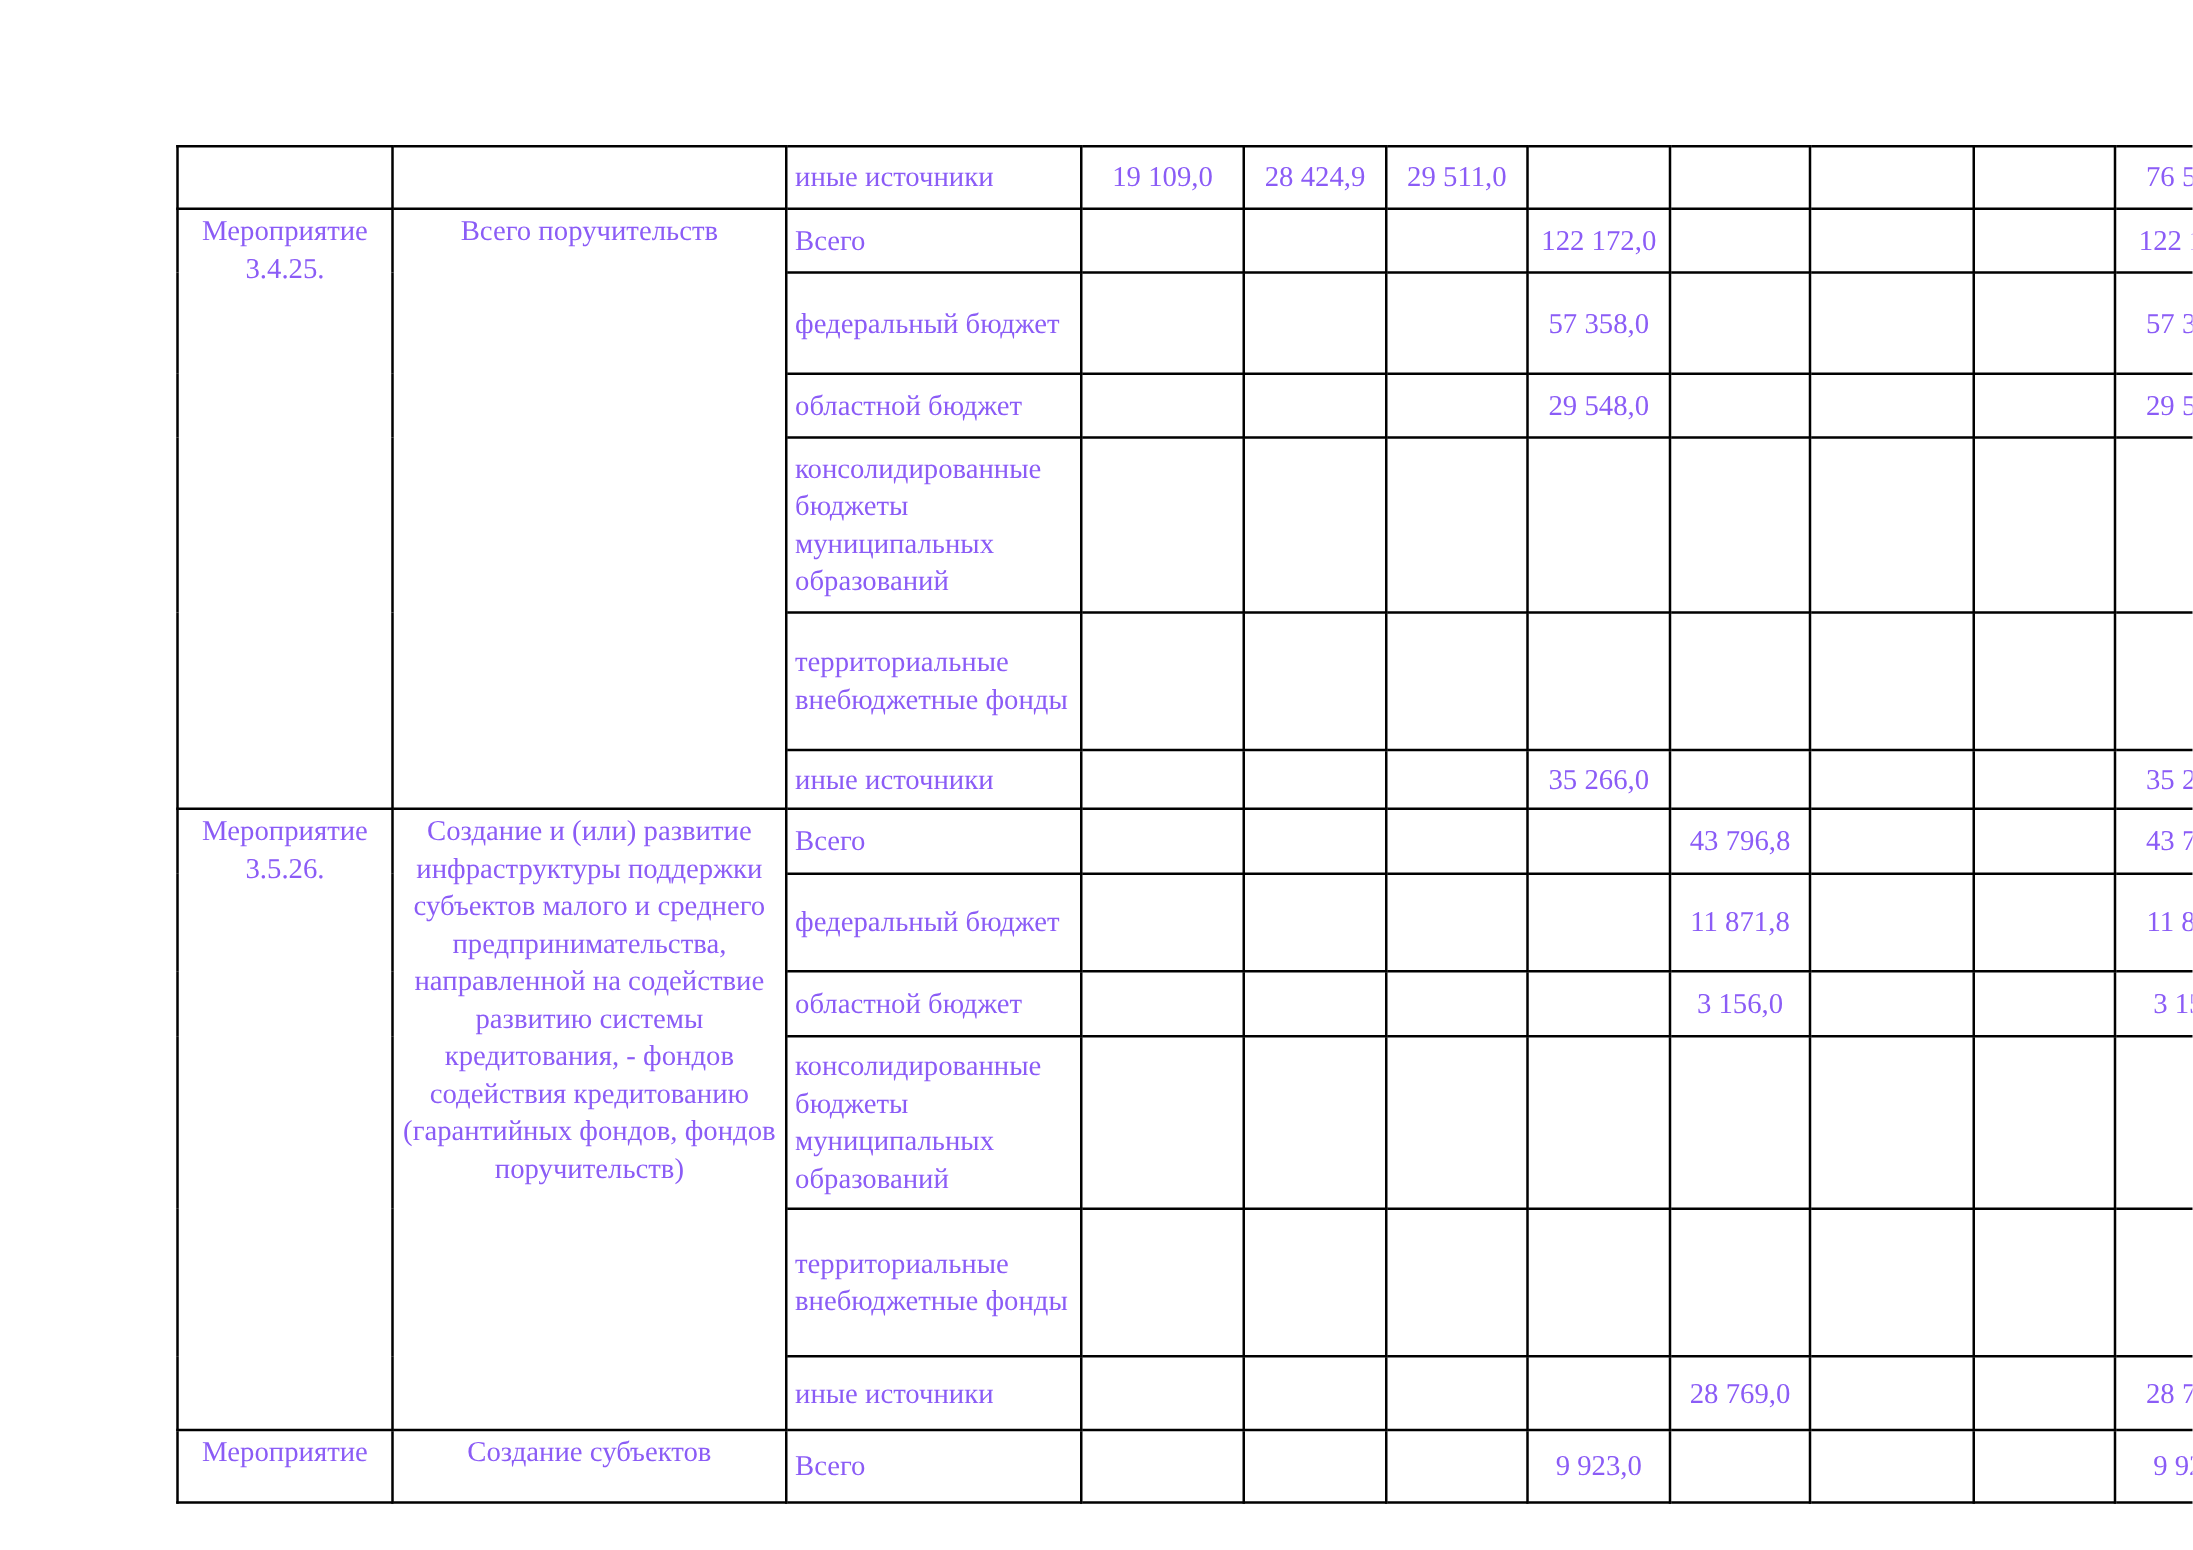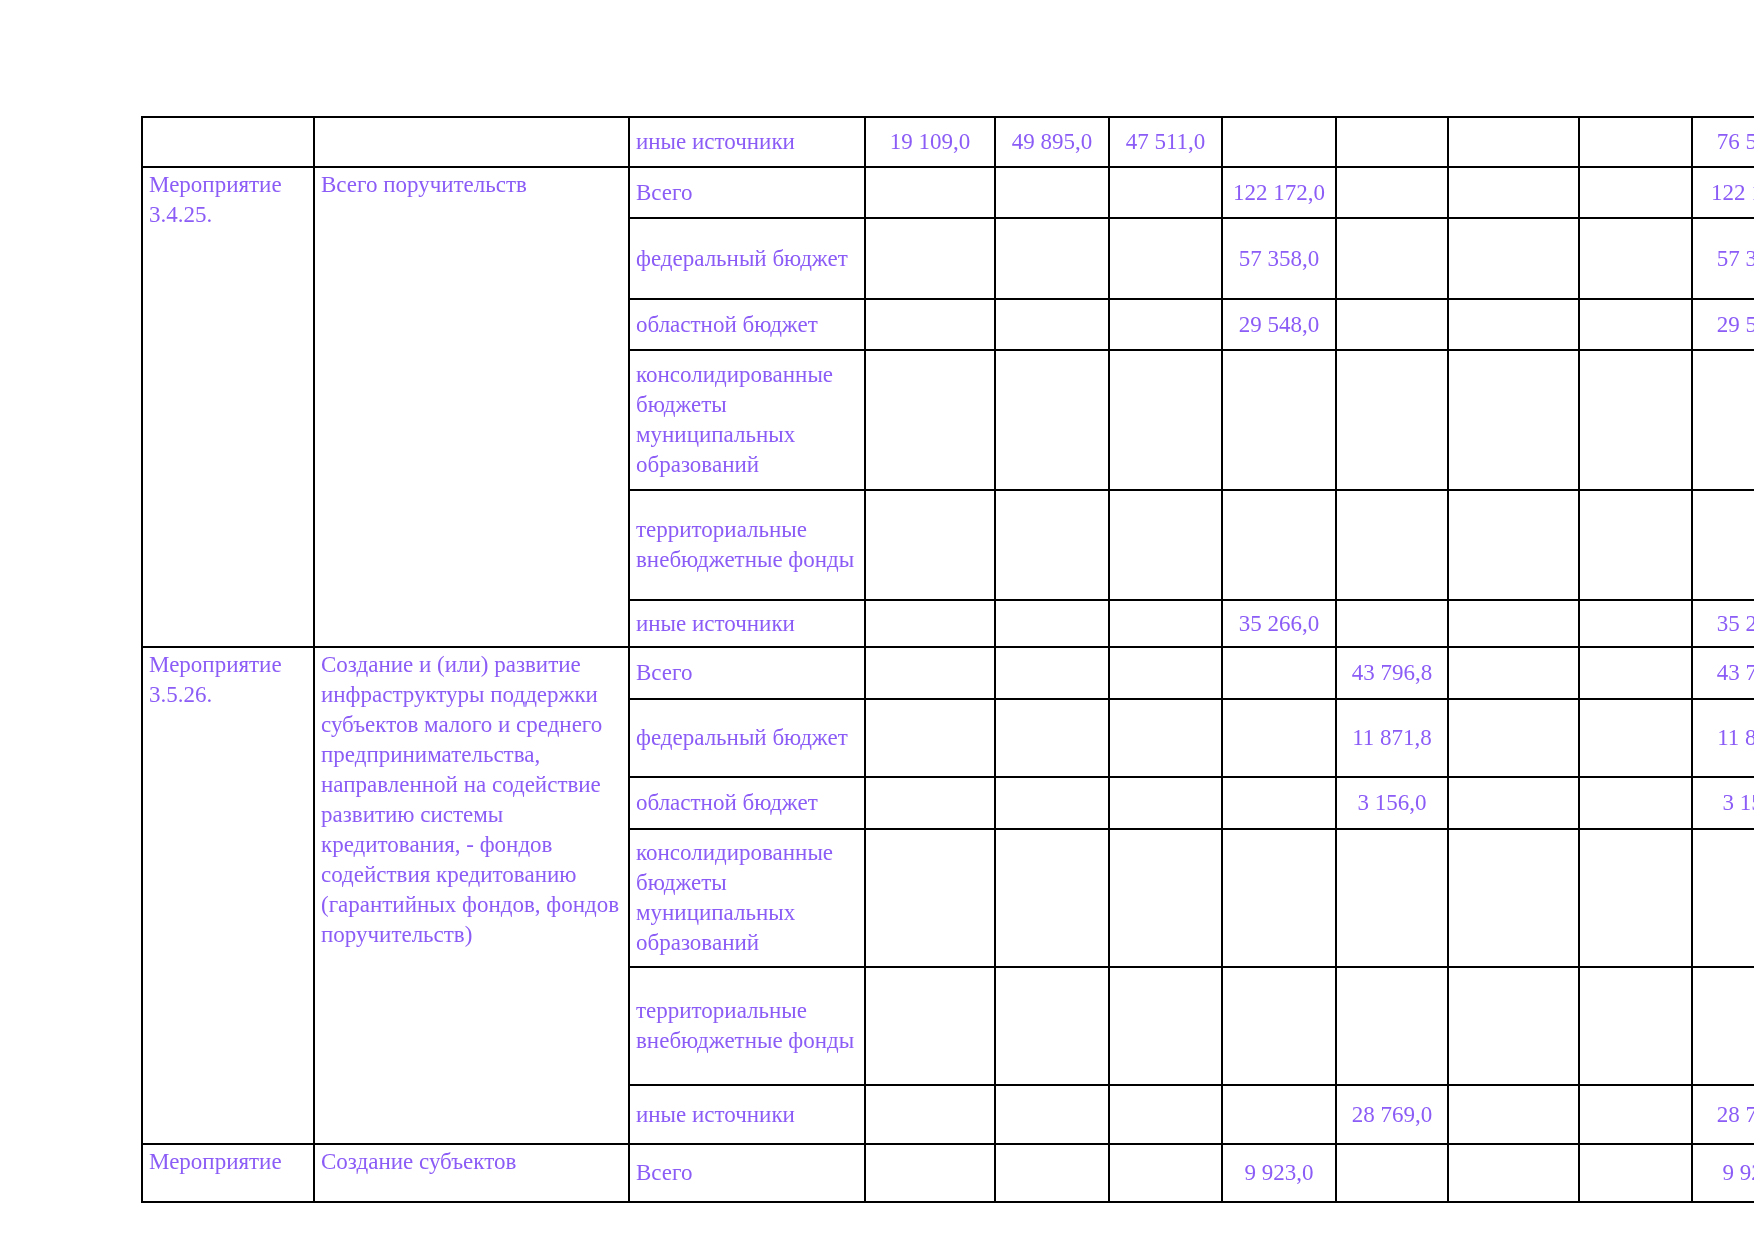--- a/index.html
+++ b/index.html
@@ -31,21 +31,21 @@
   table.budget td {
     border: 2px solid #000000;
     padding: 2px 6px;
     overflow: hidden;
     word-wrap: break-word;
   }
   
   td.block {
     vertical-align: top;
     padding: 8px 10px 4px 10px;
-    text-align: left;
+    text-align: center;
   }
   
   td.src {
     vertical-align: middle;
     text-align: left;
     padding-left: 9px;
     padding-right: 6px;
   }
   
   td.num {
@@ -73,22 +73,22 @@
       <col style="width:113px">
         <col style="width:130px">
     </colgroup>
 
     <tbody>
         <tr style="height:50px">
       <td class="block"></td>
       <td class="block"></td>
       <td class="src">иные источники</td>
       <td class="num">19 109,0</td>
-      <td class="num">49 895,0</td>
-      <td class="num">47 511,0</td>
+      <td class="num">28 424,9</td>
+      <td class="num">29 511,0</td>
       <td class="num"></td>
       <td class="num"></td>
       <td class="num"></td>
       <td class="num"></td>
       <td class="num">76 515,0</td>
     </tr>
 
     <tr style="height:51px">
       <td class="block" rowspan="6">Мероприятие 3.4.25.</td>
       <td class="block" rowspan="6">Всего поручительств</td>

